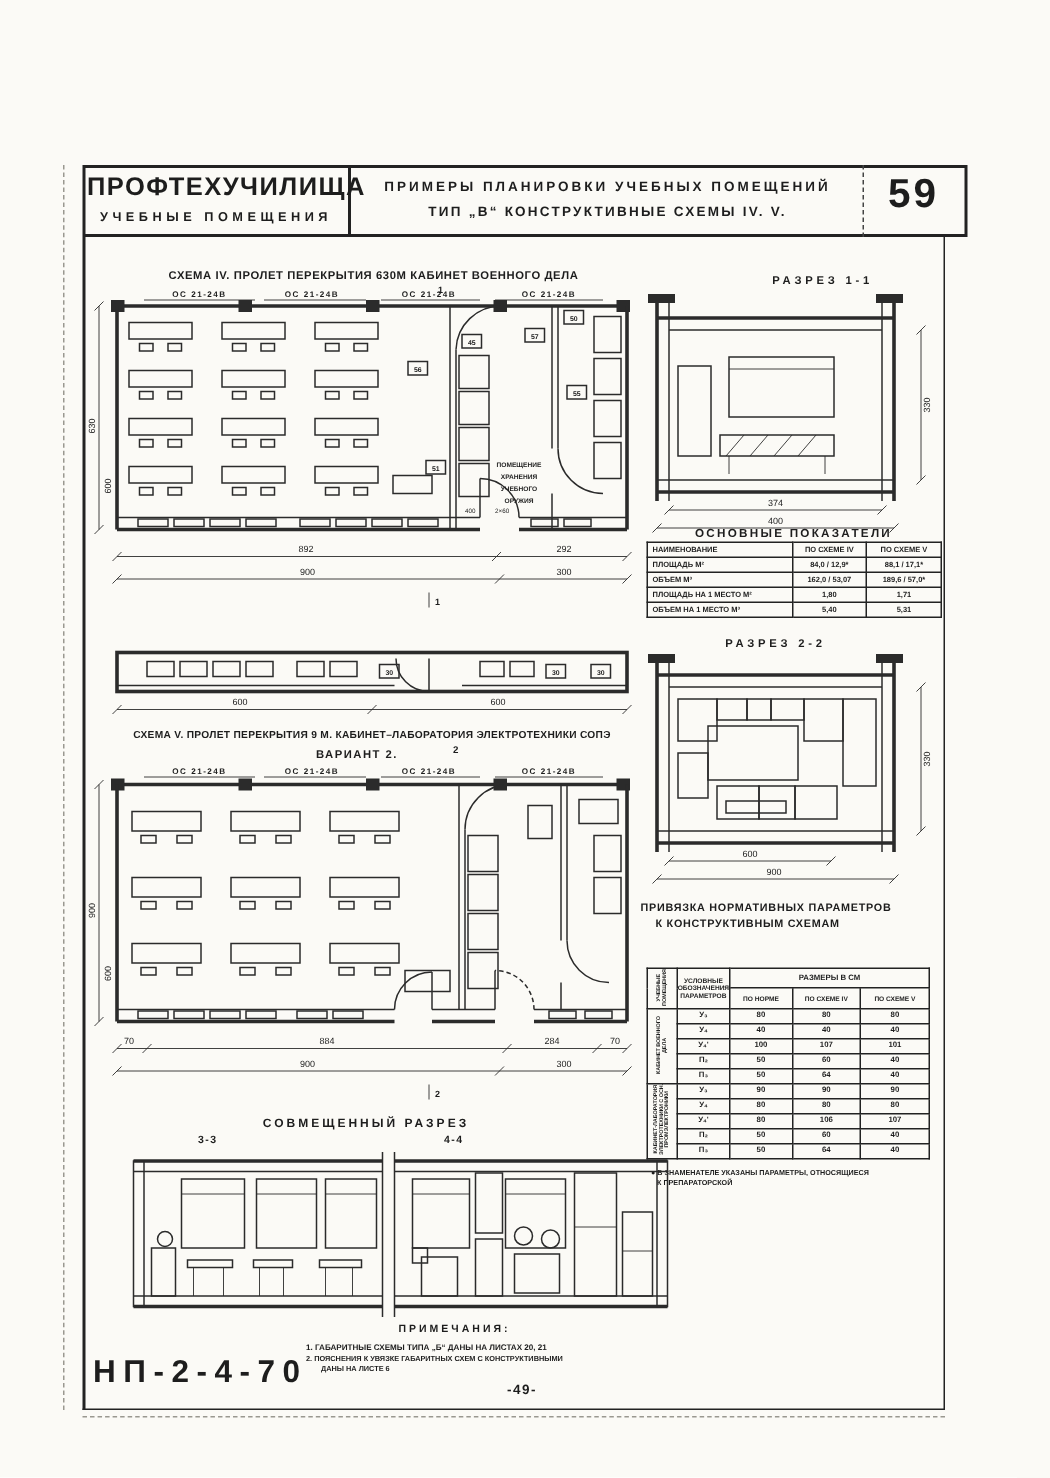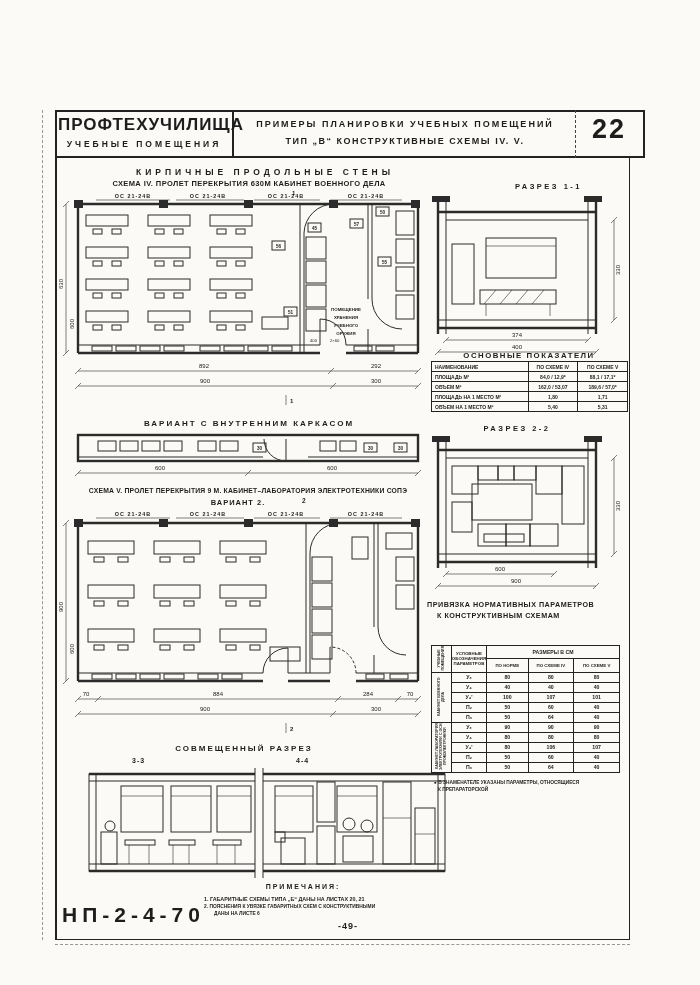--- a/index.html
+++ b/index.html
@@ -95,23 +95,22 @@
   <div class="abs cutline-h"></div>
   <div class="abs titleblock"></div>
   <div class="abs contentframe"></div>
   <div class="abs tb-div1"></div>
   <div class="abs tb-div2"></div>
 
   <div class="abs org1 b ctr up">ПРОФТЕХУЧИЛИЩА</div>
   <div class="abs org2 b ctr up">УЧЕБНЫЕ ПОМЕЩЕНИЯ</div>
   <div class="abs desc2 b ctr up">ТИП „В“ КОНСТРУКТИВНЫЕ СХЕМЫ IV. V.</div>
   <div class="abs desc1 b ctr up">ПРИМЕРЫ ПЛАНИРОВКИ УЧЕБНЫХ ПОМЕЩЕНИЙ</div>
-  <div class="abs sheetno b ctr">22</div>
-
-  <div class="abs h-kirp b ctr up">КИРПИЧНЫЕ ПРОДОЛЬНЫЕ СТЕНЫ</div>
+  <div class="abs sheetno b ctr">59</div>
+
   <div class="abs h-sch4 b ctr up">СХЕМА IV. ПРОЛЕТ ПЕРЕКРЫТИЯ 630м КАБИНЕТ ВОЕННОГО ДЕЛА</div>
 
   <svg class="abs draw" style="left:58px; top:189px;" width="378" height="218" viewBox="0 0 378 218">
     <defs>
       <g id="dskA">
           <rect x="0" y="0" width="42" height="11"></rect>
         <rect x="7" y="14" width="9" height="5"></rect>
           <rect x="26" y="14" width="9" height="5"></rect>
         </g>
     </defs>
@@ -217,21 +216,20 @@
     <text class="dimt" x="146" y="179" text-anchor="middle">892</text>
     <text class="dimt" x="318" y="179" text-anchor="middle">292</text>
     <line x1="20" y1="197" x2="360" y2="197" class="thn"></line>
     <path d="M 17 200 L 23 194 M 272 200 L 278 194 M 357 200 L 363 194" class="thn"></path>
     <text class="dimt" x="147" y="194" text-anchor="middle">900</text>
     <text class="dimt" x="318" y="194" text-anchor="middle">300</text>
     <text class="mkt" x="232" y="214">1</text>
     <line x1="228" y1="206" x2="228" y2="216" class="thn"></line>
   </svg>
 
-  <div class="abs h-var b ctr up">ВАРИАНТ С ВНУТРЕННИМ КАРКАСОМ</div>
   <svg class="abs draw" style="left:58px; top:429px;" width="378" height="52" viewBox="0 0 378 52">
     <rect x="20" y="6" width="340" height="26" class="thk"></rect>
     <line x1="20" y1="28" x2="205" y2="28"></line>
       <line x1="250" y1="28" x2="360" y2="28"></line>
     <rect x="40" y="12" width="18" height="10"></rect>
       <rect x="62" y="12" width="18" height="10"></rect>
     <rect x="84" y="12" width="18" height="10"></rect>
       <rect x="106" y="12" width="18" height="10"></rect>
     <rect x="140" y="12" width="18" height="10"></rect>
       <rect x="162" y="12" width="18" height="10"></rect>

